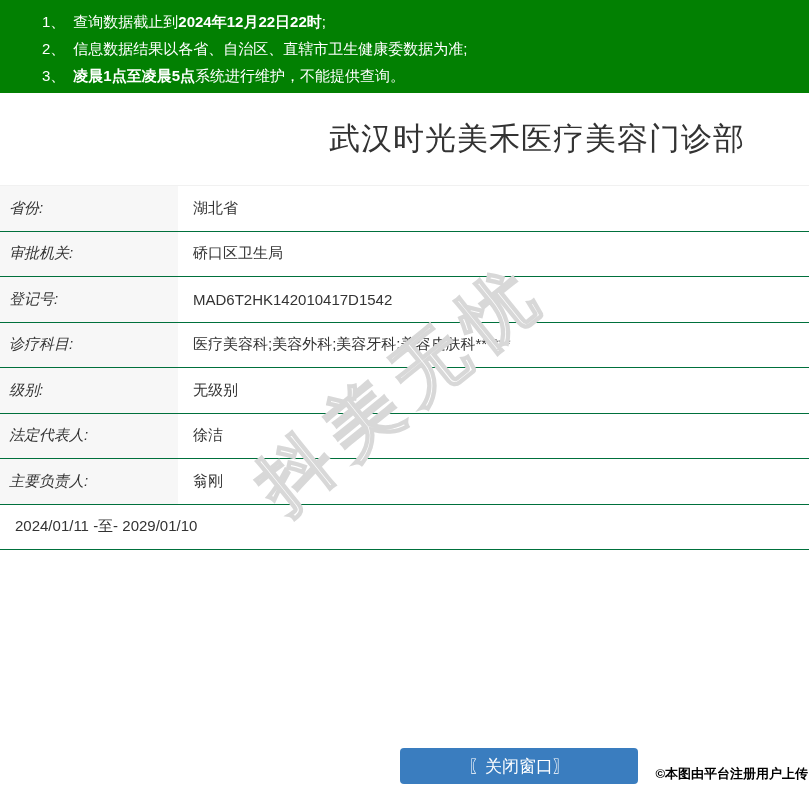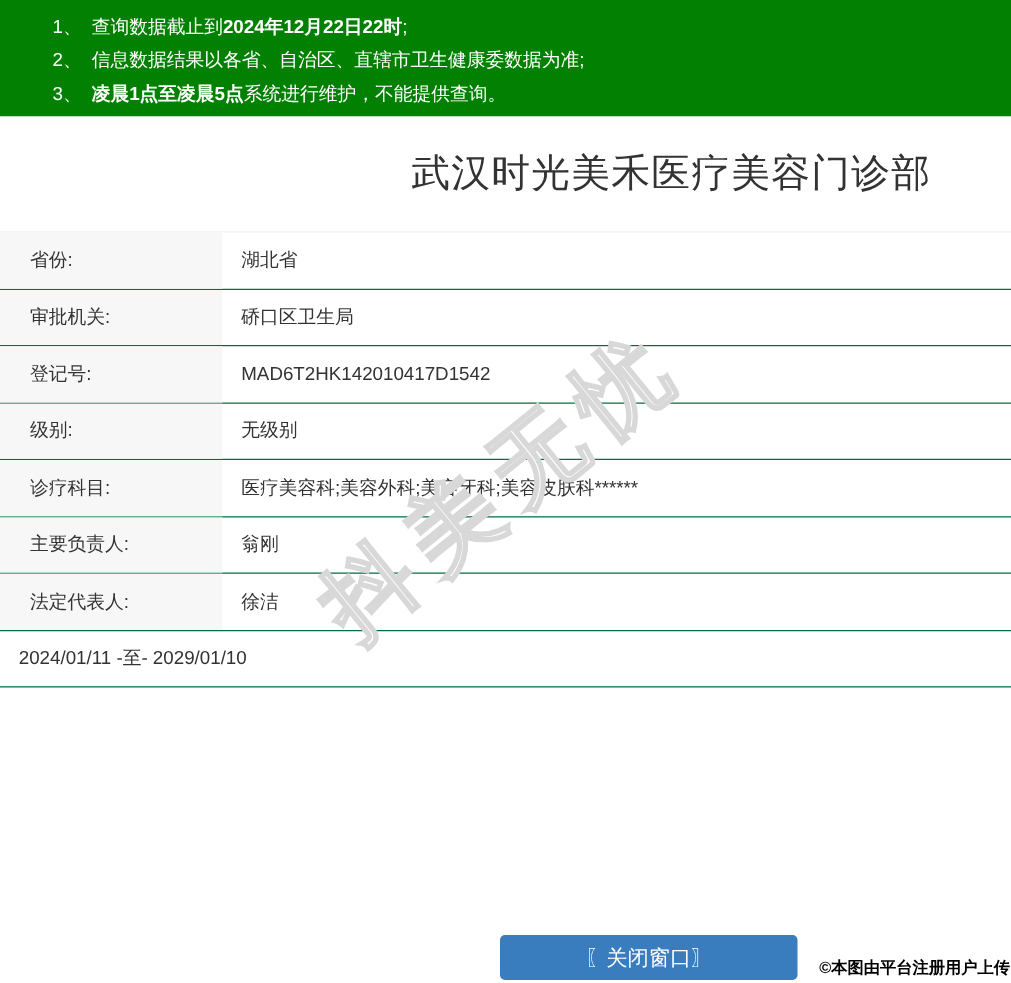--- a/index.html
+++ b/index.html
@@ -26,22 +26,22 @@
   
   .title-wrap{height:92px;display:flex;align-items:center;justify-content:center;margin-left:37px;}
   .page-title{
     margin:0;transform:translateX(114px);
     font-size:31px;font-weight:400;letter-spacing:1px;color:#333;
   }
   
   .info-table{border-top:1px solid #f1f1f1;}
   .info-row{display:flex;height:45.5px;border-bottom:1px solid var(--line);}
   .info-label{
-    width:178px;background:var(--label-bg);padding-left:24px;
-    display:flex;align-items:center;font-size:15px;
+    width:178px;background:var(--label-bg);padding-left:9px;
+    display:flex;align-items:center;font-size:15px;font-style:italic;
   }
   .info-value{flex:1;padding-left:15px;display:flex;align-items:center;font-size:15px;}
   
   .watermark{
     position:absolute;left:192px;top:338px;width:420px;height:100px;
     display:flex;align-items:center;justify-content:center;
     transform:rotate(-39deg);pointer-events:none;z-index:2;white-space:nowrap;
     font-size:72px;font-weight:700;letter-spacing:14px;
     color:#fff;-webkit-text-stroke:2px #d8d8d8;
   }
@@ -94,37 +94,37 @@
     <div class="info-value">硚口区卫生局</div>
   </div>
 
   <div class="info-row">
     <div class="info-label">登记号:</div>
     <div class="info-value">MAD6T2HK142010417D1542</div>
   </div>
 
 
   <div class="info-row">
+    <div class="info-label">诊疗科目:</div>
+    <div class="info-value">医疗美容科;美容外科;美容牙科;美容皮肤科******</div>
+  </div>
+
+  <div class="info-row">
     <div class="info-label">级别:</div>
     <div class="info-value">无级别</div>
   </div>
 
   <div class="info-row">
-    <div class="info-label">诊疗科目:</div>
-    <div class="info-value">医疗美容科;美容外科;美容牙科;美容皮肤科******</div>
+    <div class="info-label">法定代表人:</div>
+    <div class="info-value">徐洁</div>
   </div>
 
   <div class="info-row">
     <div class="info-label">主要负责人:</div>
     <div class="info-value">翁刚</div>
-  </div>
-
-  <div class="info-row">
-    <div class="info-label">法定代表人:</div>
-    <div class="info-value">徐洁</div>
   </div>
 
   <div class="info-row">
     <div class="info-value">2024/01/11 -至- 2029/01/10</div>
   </div>
 </div>
 
 <div class="watermark">抖美无忧</div>
 
 <button class="close-button">〖关闭窗口〗</button>

